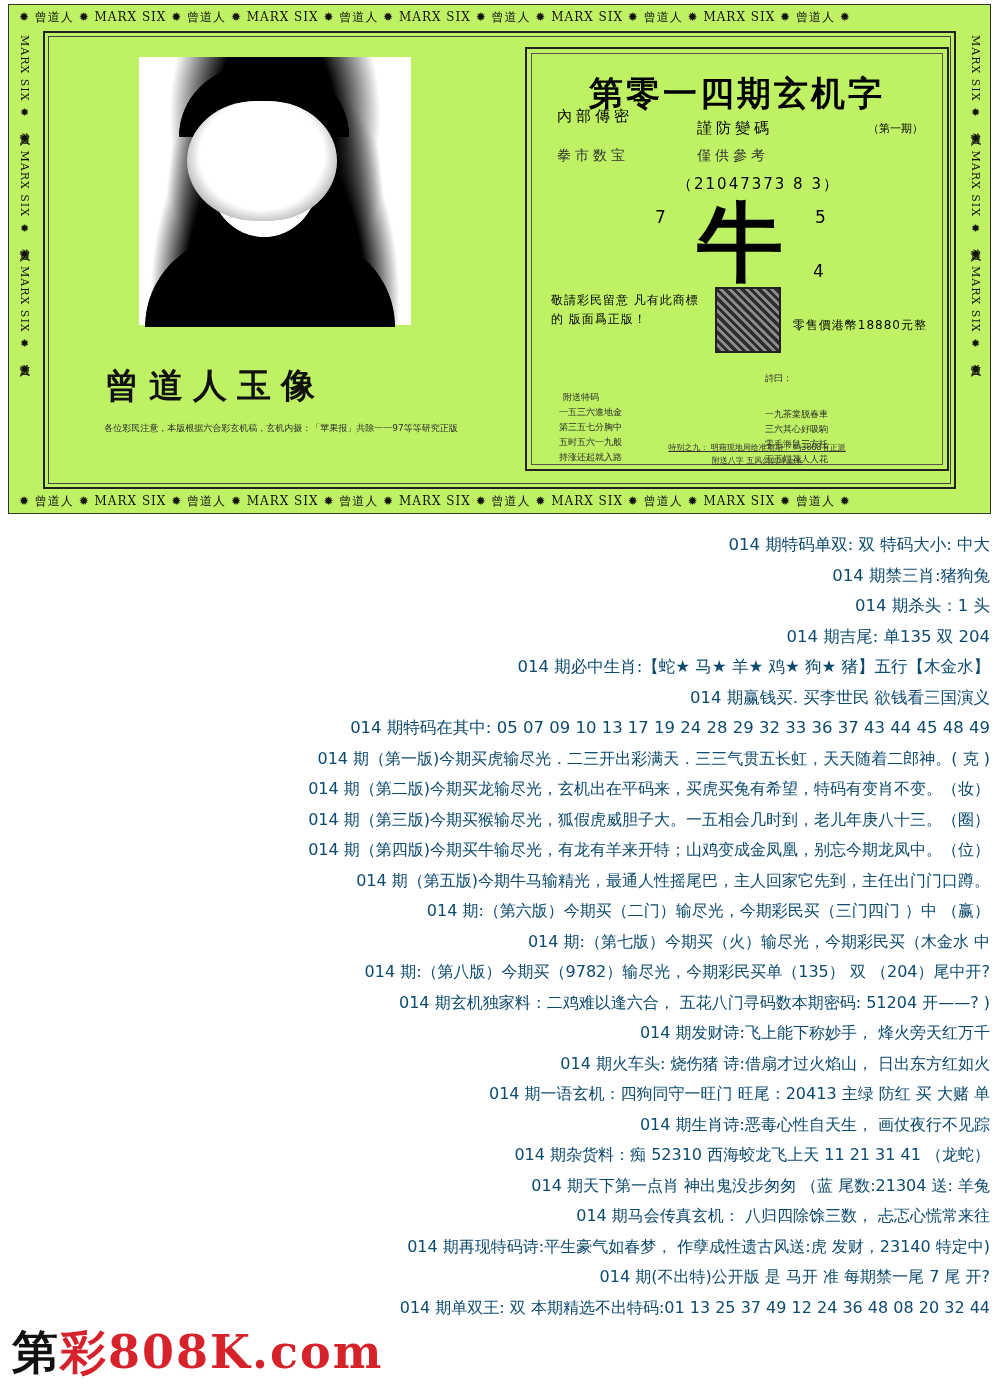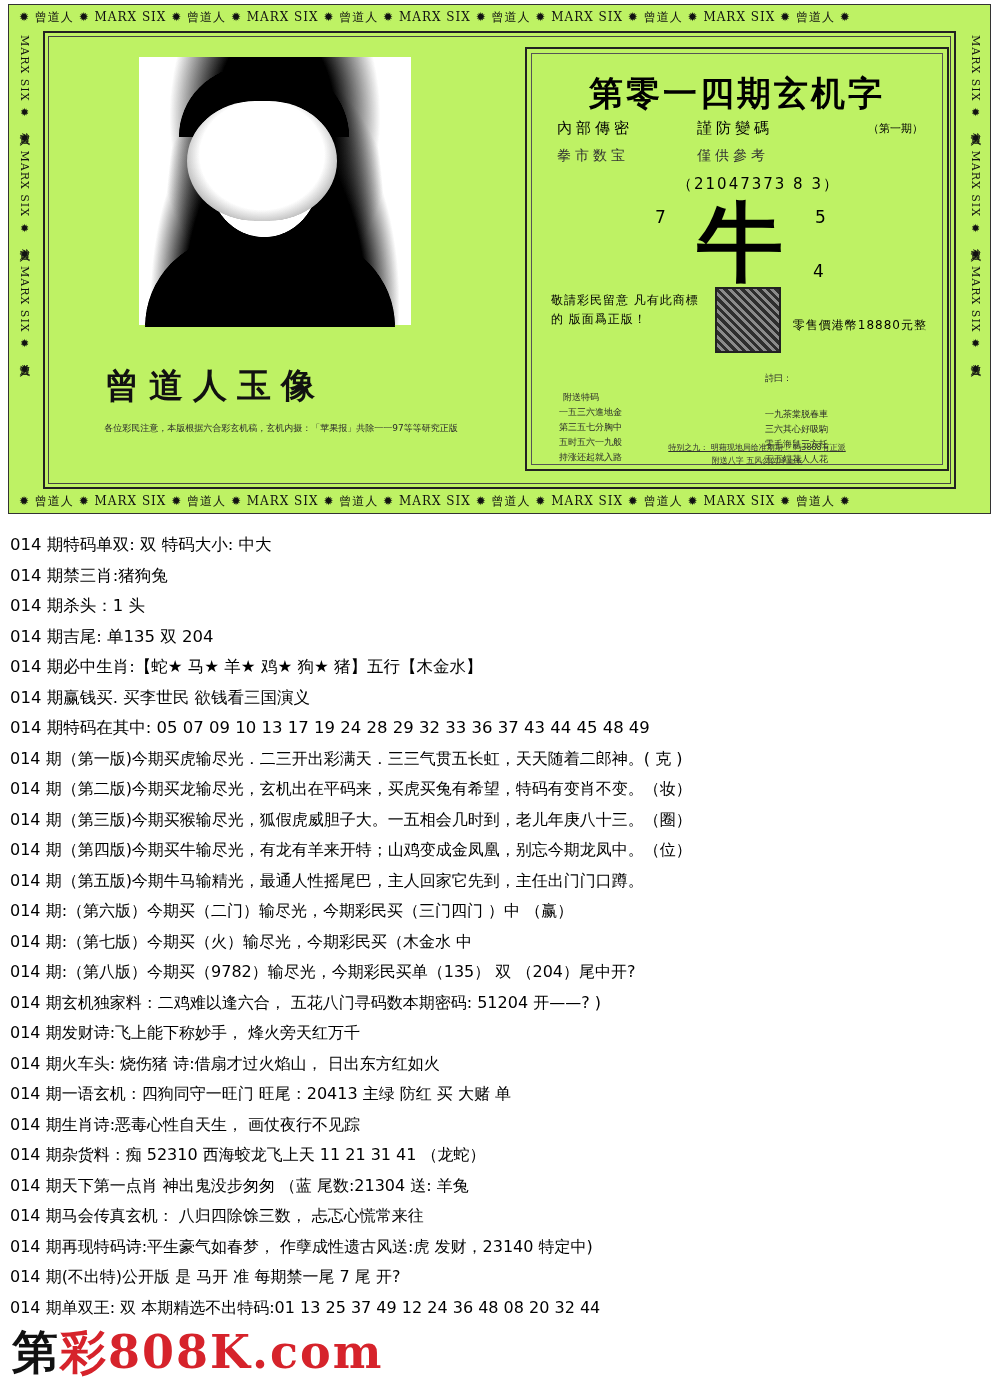--- a/index.html
+++ b/index.html
@@ -35,42 +35,42 @@
 
   .portrait-title{position:absolute;left:60px;top:330px;width:340px;text-align:left;font-family:"DejaVu Serif","Liberation Serif",serif;
      font-size:34px;font-weight:bold;letter-spacing:10px;color:#111;}
   .portrait-note{position:absolute;left:56px;top:388px;width:360px;font-size:9px;line-height:15px;color:#2b2b2b;text-align:center;}
 
   
   .rbox{position:absolute;left:480px;top:14px;width:420px;height:420px;border:2px solid #222;}
   .rbox:before{content:"";position:absolute;left:4px;top:4px;right:4px;bottom:4px;border:1px solid #555;}
   .rtitle{position:absolute;left:0;top:22px;width:100%;text-align:center;font-family:"DejaVu Serif","Liberation Serif",serif;
      font-size:34px;font-weight:bold;letter-spacing:3px;}
-  .rrow1{position:absolute;left:30px;top:70px;font-size:15px;letter-spacing:4px;}
+  .rrow1{position:absolute;left:30px;top:58px;font-size:15px;letter-spacing:4px;}
   .rrow1b{position:absolute;left:170px;top:70px;font-size:15px;letter-spacing:4px;}
   .rrow-period{position:absolute;right:24px;top:72px;font-size:11px;}
   .rrow2{position:absolute;left:30px;top:98px;font-size:14px;letter-spacing:4px;color:#333;}
   .rrow2b{position:absolute;left:170px;top:98px;font-size:14px;letter-spacing:4px;color:#333;}
   .rcode{position:absolute;left:150px;top:126px;font-size:15px;letter-spacing:2px;}
   .bigchar{position:absolute;left:170px;top:150px;font-family:"DejaVu Serif","Liberation Serif",serif;font-size:86px;font-weight:bold;line-height:86px;}
   .num7{position:absolute;left:128px;top:158px;font-size:17px;}
   .num5{position:absolute;left:288px;top:158px;font-size:17px;}
   .num4{position:absolute;left:286px;top:212px;font-size:17px;}
   .notice{position:absolute;left:24px;top:242px;width:160px;font-size:12px;line-height:19px;letter-spacing:1px;}
   .stamp{position:absolute;left:188px;top:238px;width:62px;height:62px;background:
       repeating-linear-gradient(45deg,#2e2e2e 0 3px,#8a8a8a 3px 6px);border:2px solid #222;}
   .price{position:absolute;right:20px;top:268px;font-size:12px;letter-spacing:1px;}
   .poem-left{position:absolute;left:32px;top:341px;width:180px;font-size:9px;line-height:15px;color:#2a2a2a;}
   .poem-right{position:absolute;left:238px;top:322px;width:170px;font-size:9px;line-height:15px;color:#2a2a2a;}
   .poem-hd-l{position:absolute;left:4px;top:0;}
   .foot-note{position:absolute;left:70px;top:392px;width:320px;font-size:8px;line-height:13px;color:#333;text-align:center;text-decoration:underline;}
 
   
   .lines{position:absolute;left:10px;top:530px;width:980px;}
-  .ln{font-size:16.5px;line-height:30.5px;white-space:nowrap;color:#000000;font-family:"DejaVu Sans","Liberation Sans",sans-serif;}
+  .ln{font-size:16.5px;line-height:30.5px;white-space:nowrap;color:#0c4a6e;font-family:"DejaVu Sans","Liberation Sans",sans-serif;text-align:right;}
   .ln.sm{font-size:16px;}
 
   
   .wm{position:absolute;left:12px;bottom:4px;font-family:"DejaVu Serif","Liberation Serif",serif;font-size:46px;font-weight:bold;color:#d6232b;letter-spacing:2px;}
   .wm .blk{color:#111;}
 </style>
 </head>
 <body>
 
 <div class="poster">

